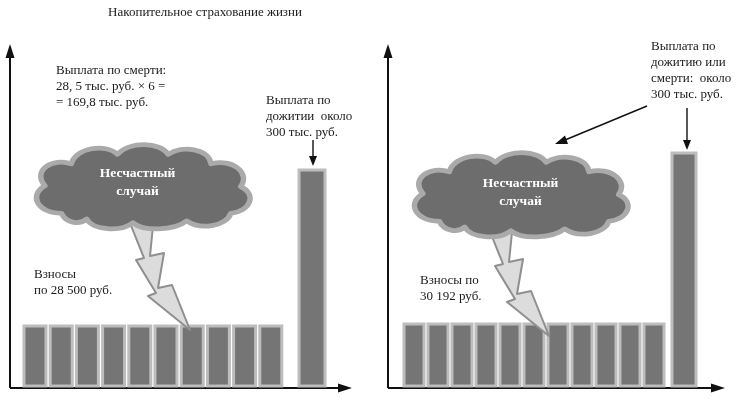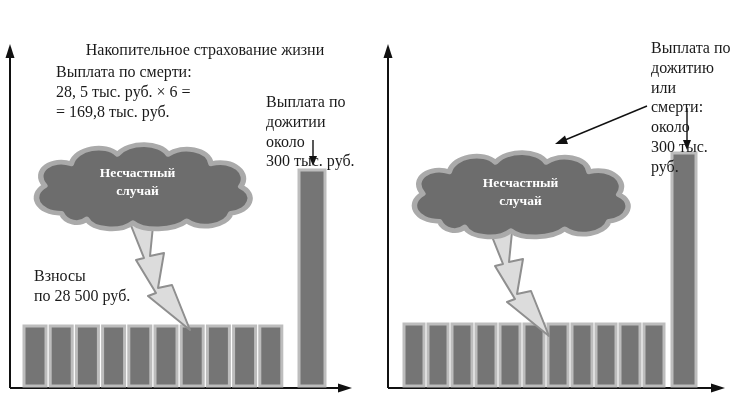--- a/index.html
+++ b/index.html
@@ -3,22 +3,22 @@
 <meta charset="utf-8">
 <style>
   html,body{margin:0;padding:0;background:#fff;}
   #stage{
     position:relative;width:738px;height:400px;background:#fff;overflow:hidden;
     font-family:"Liberation Serif","DejaVu Serif",serif;color:var(--text,#1a1a1a);
   }
   .panel-art{position:absolute;top:0;}
   #art-left{left:0;}
   #art-right{left:369px;}
-  .t{position:absolute;white-space:pre-wrap;font-size:16px;line-height:1.24;}
-  .title{font-size:16px;text-align:center;margin-top:36px;}
+  .t{position:absolute;white-space:pre-wrap;font-size:13px;line-height:1.24;}
+  .title{font-size:13px;text-align:center;}
   .cloud-label{
     font-weight:bold;color:var(--cloud-text,#ffffff);text-align:center;
     font-size:13.5px;line-height:1.3;
   }
   .axis{stroke:var(--axis,#111111);stroke-width:2;fill:none;}
   .axis-head{fill:var(--axis,#111111);stroke:none;}
   .annot-arrow{stroke:var(--axis,#111111);stroke-width:1.4;fill:none;}
   .cloud{
     fill:var(--cloud-fill,#6d6d6d);stroke:var(--cloud-stroke,#aaaaaa);
     stroke-width:5;stroke-linejoin:round;
@@ -109,16 +109,18 @@
 300 тыс. руб.</div>
   <div class="t" style="left:34px;top:266px;width:130px">Взносы
 по 28 500 руб.</div>
   <div class="t cloud-label" style="left:55px;top:164px;width:165px">Несчастный
 случай</div>
 
   <div class="t" style="left:651px;top:38px;width:88px">Выплата по
 дожитию или
 смерти:  около
 300 тыс. руб.</div>
+  <div class="t" style="left:420px;top:272px;width:130px">Взносы по
+30 192 руб.</div>
   <div class="t cloud-label" style="left:438px;top:174px;width:165px">Несчастный
 случай</div>
 
 </div>
 
 </body></html>

